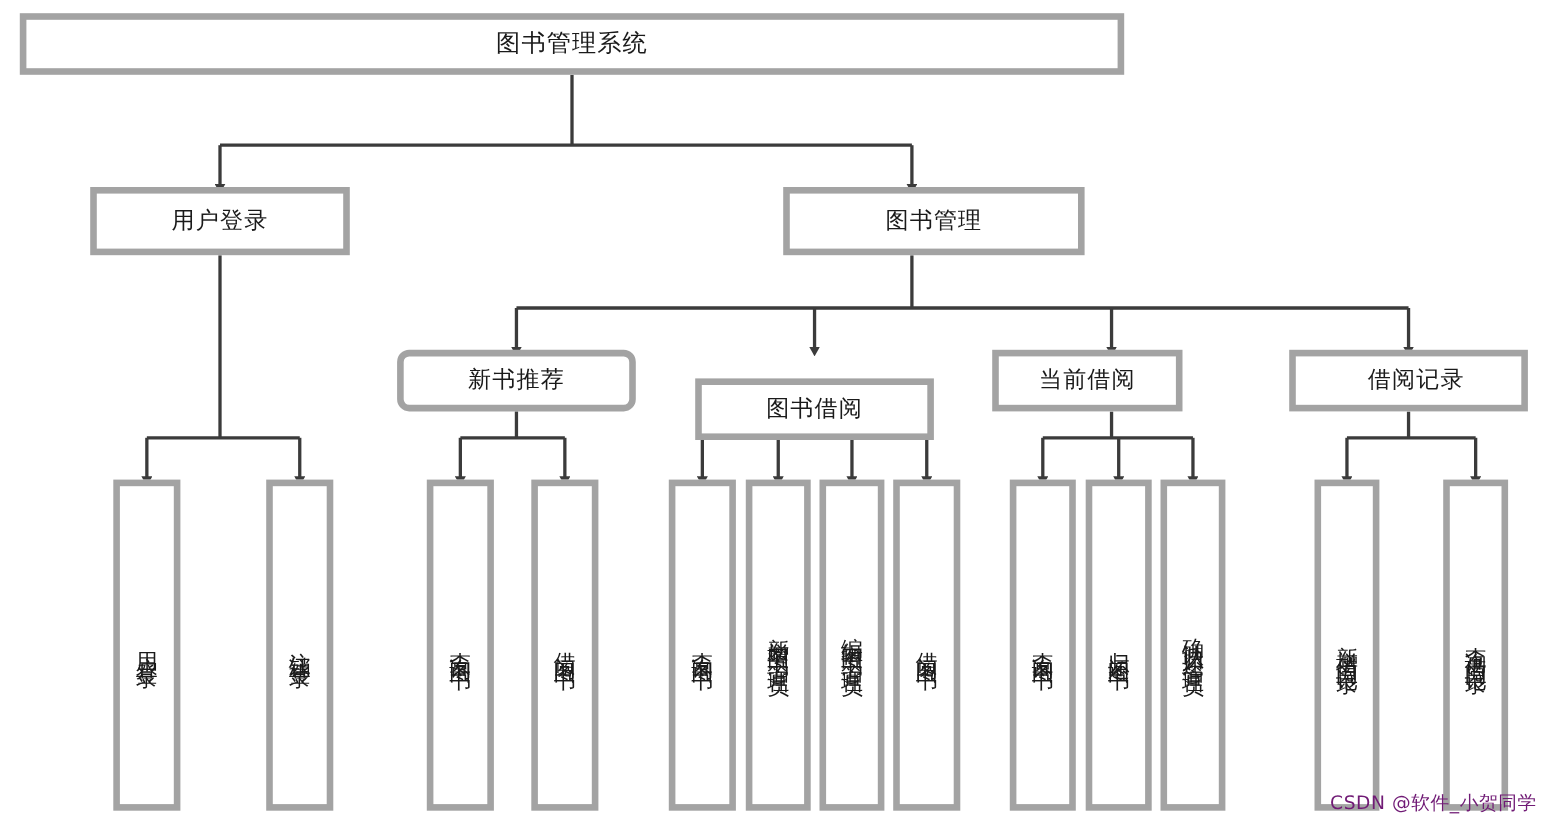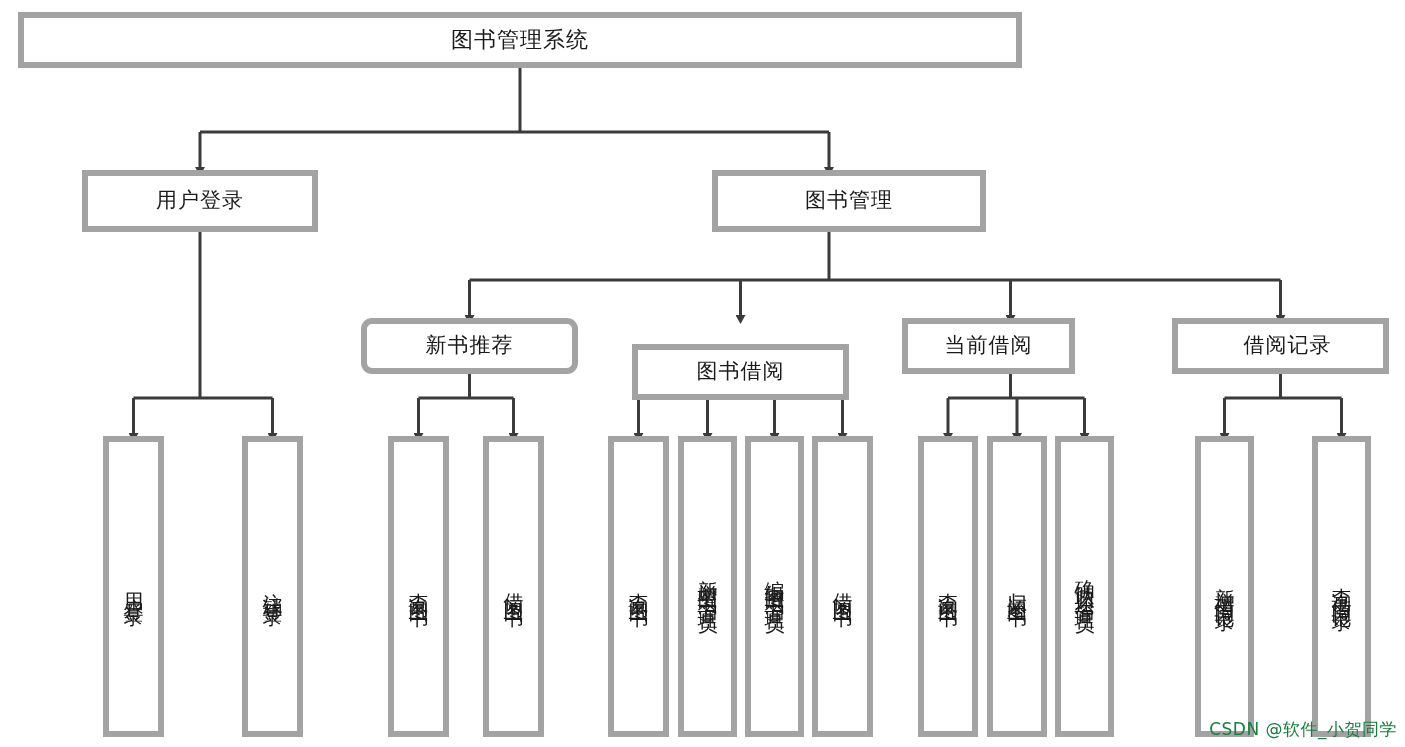--- a/index.html
+++ b/index.html
@@ -59,21 +59,21 @@
     writing-mode: vertical-rl;
     text-orientation: upright;
     display: block;
     white-space: normal;
   }
   .watermark {
     position: absolute;
     right: 8px;
     bottom: 6px;
     font-size: 17px;
-    color: #15803d;
+    color: #701a75;
     letter-spacing: 0.5px;
     white-space: nowrap;
     font-family: "DejaVu Sans", "Liberation Sans", sans-serif;
   }
 </style>
 </head>
 <body>
 
 <div id="diagram-root">
 

